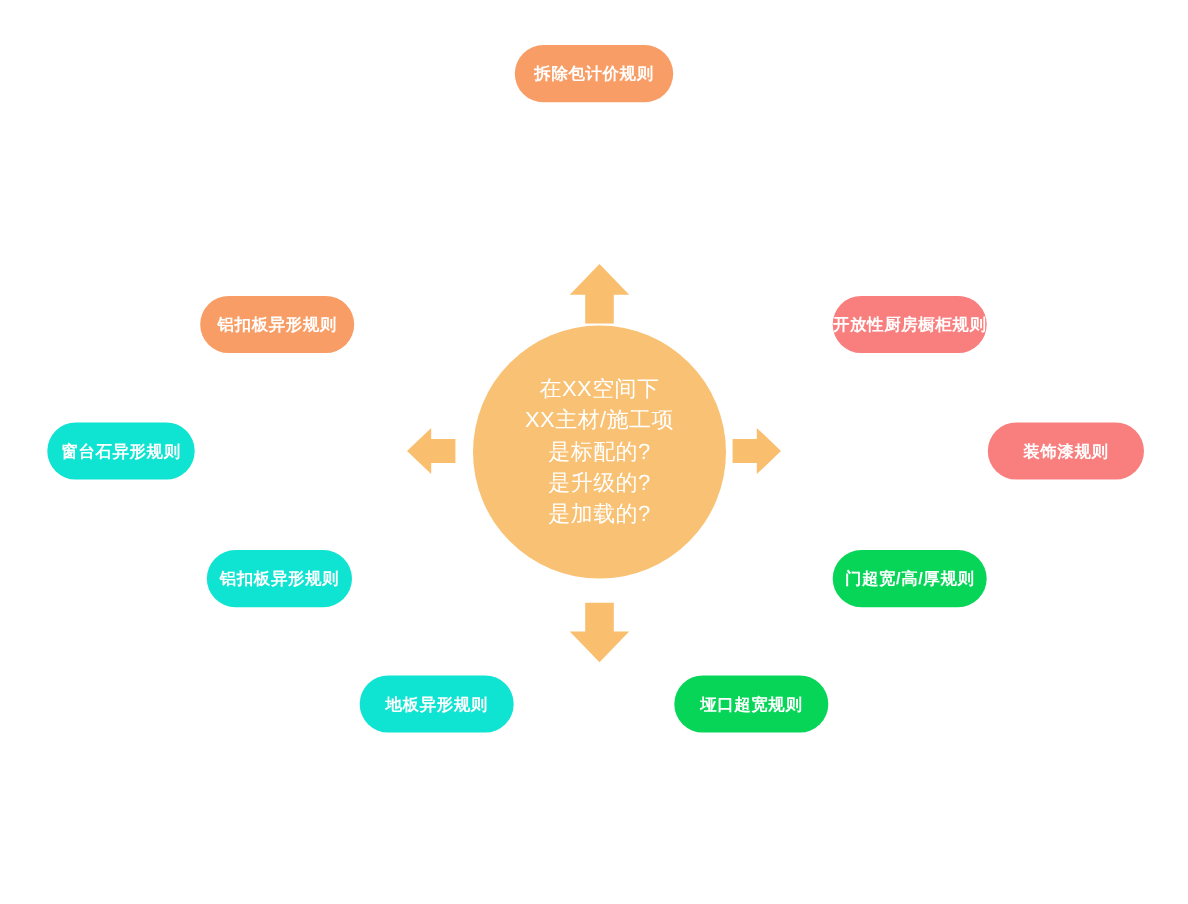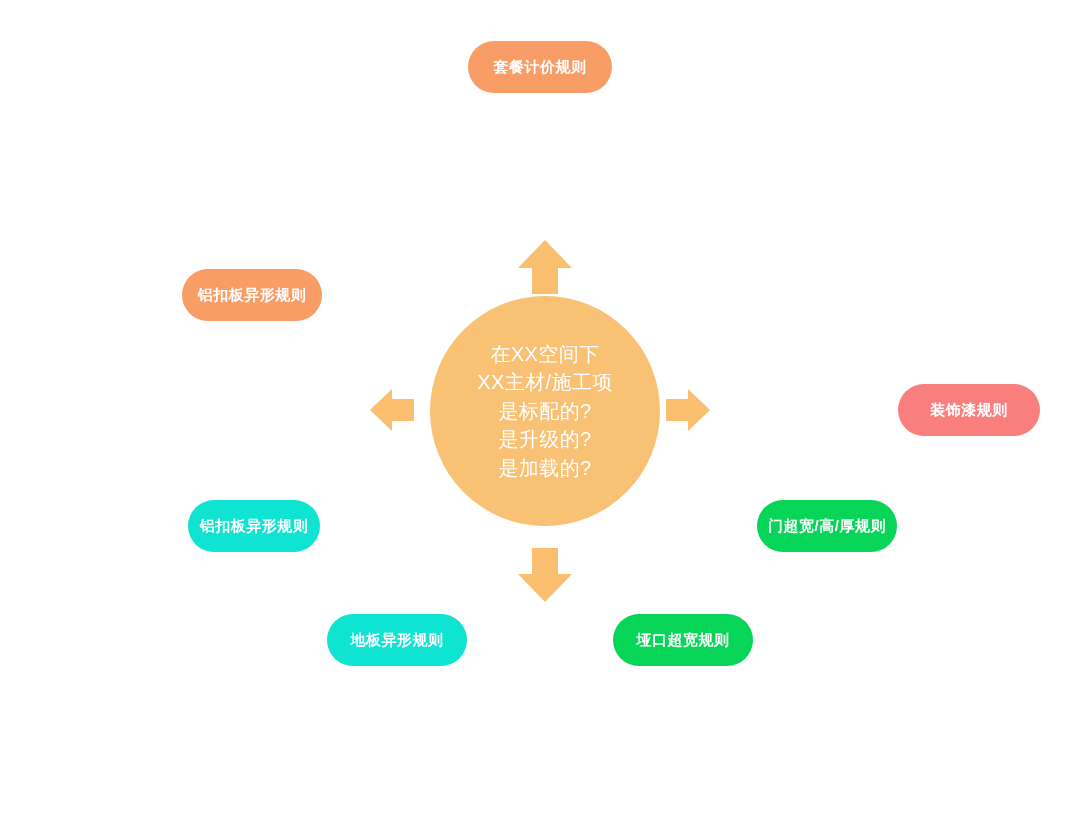--- a/index.html
+++ b/index.html
@@ -122,29 +122,32 @@
     </svg>
   </div>
 
   <div class="arrow arrow-right">
     <svg width="48" height="48" viewBox="0 0 48 48" aria-hidden="true">
       <polygon points="46,24 24,3 24,13 2,13 2,35 24,35 24,45" fill="#F9BE6E"></polygon>
     </svg>
   </div>
 
   <div class="node c-orange n-top">
-    <span>套餐计价规则</span>
+    <span>拆除包计价规则</span>
   </div>
 
 
   <div class="node c-orange n-left-upper">
     <span>铝扣板异形规则</span>
   </div>
 
 
+  <div class="node c-red n-right-upper">
+    <span>开放性厨房橱柜规则</span>
+  </div>
 
   <div class="node c-red n-right">
     <span>装饰漆规则</span>
   </div>
 
   <div class="node c-green n-right-lower">
     <span>门超宽/高/厚规则</span>
   </div>
 
   <div class="node c-green n-lower-right">
@@ -153,14 +156,17 @@
 
 
   <div class="node c-cyan n-lower-left">
     <span>地板异形规则</span>
   </div>
 
   <div class="node c-cyan n-left-lower">
     <span>铝扣板异形规则</span>
   </div>
 
+  <div class="node c-cyan n-left">
+    <span>窗台石异形规则</span>
+  </div>
 
 </div>
 
 </body></html>

